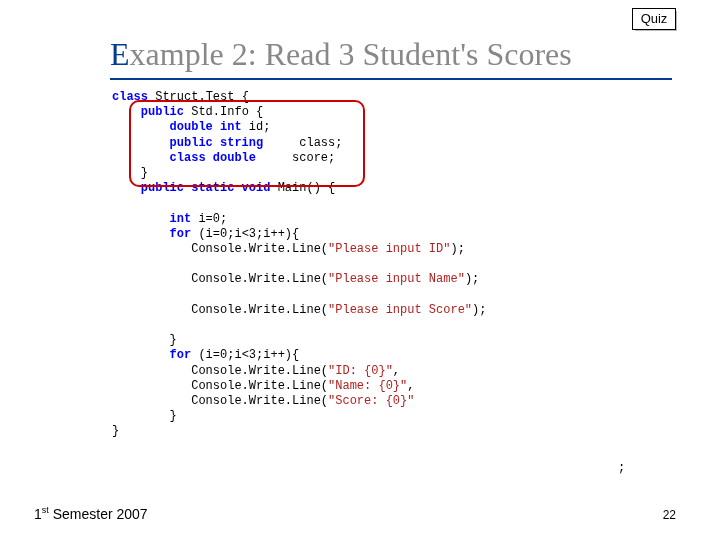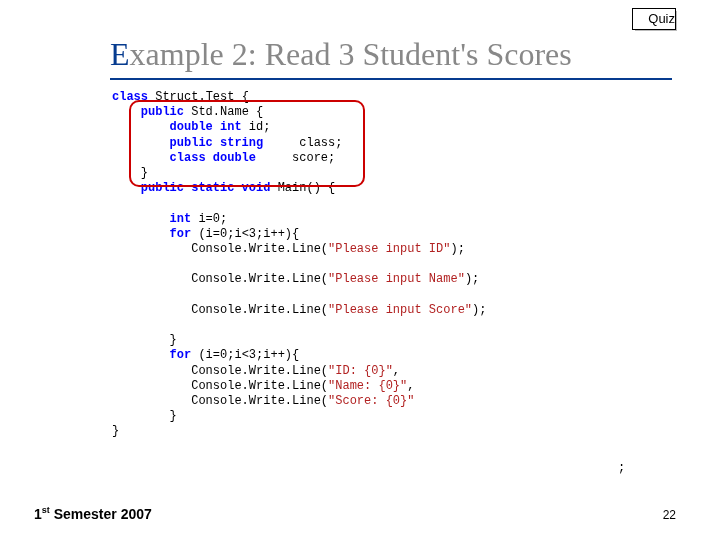--- a/index.html
+++ b/index.html
@@ -26,21 +26,21 @@
     background: #bbb;
   }
   .quiz-box {
     position: relative;
     width: 42px;
     height: 20px;
     background: #fff;
     border: 1px solid #000;
     font-size: 13px;
     line-height: 20px;
-    text-align: right;
+    text-align: center;
     font-family: Arial, sans-serif;
   }
   .slide-title {
     position: absolute;
     top: 36px;
     left: 110px;
     font-size: 32px;
     font-family: Georgia, serif;
     color: #063b8f;
   }
@@ -73,21 +73,20 @@
     background: transparent;
     pointer-events: none;
   }
   .footer-left {
     position: absolute;
     bottom: 18px;
     left: 34px;
     font-size: 14px;
     color: #000;
     font-family: Arial, sans-serif;
-    font-weight: bold;
   }
   .footer-left sup { font-size: 9px; }
   .footer-right {
     position: absolute;
     bottom: 18px;
     right: 44px;
     font-size: 12px;
     color: #000;
   }
   .stray-semicolon {
@@ -104,21 +103,21 @@
   <div class="quiz-shadow"></div>
   <div class="quiz-box">Quiz</div>
 </div>
 
 <div class="slide-title">
   <span>E</span><span class="rest">xample 2: Read 3 Student's Scores</span>
 </div>
 <div class="underline"></div>
 
 <div class="code-area"><span class="kw">class</span><span> Struct.Test {</span>
-<span class="kw">    public</span><span> Std.Name {</span>
+<span class="kw">    public</span><span> Std.Info {</span>
 <span class="kw">        double int</span><span> id;</span>
 <span class="kw">        public string</span><span>     class;</span>
 <span class="kw">        class double</span><span>     score;</span>
 <span>    }</span>
 <span class="kw">    public static void</span><span> Main() {</span>
 <span></span>
 <span class="kw">        int</span><span> i=0;</span>
 <span class="kw">        for</span><span> (i=0;i&lt;3;i++){</span>
 <span>           Console.Write.Line(</span><span class="str">"Please input ID"</span><span>);</span>
 <span></span>

